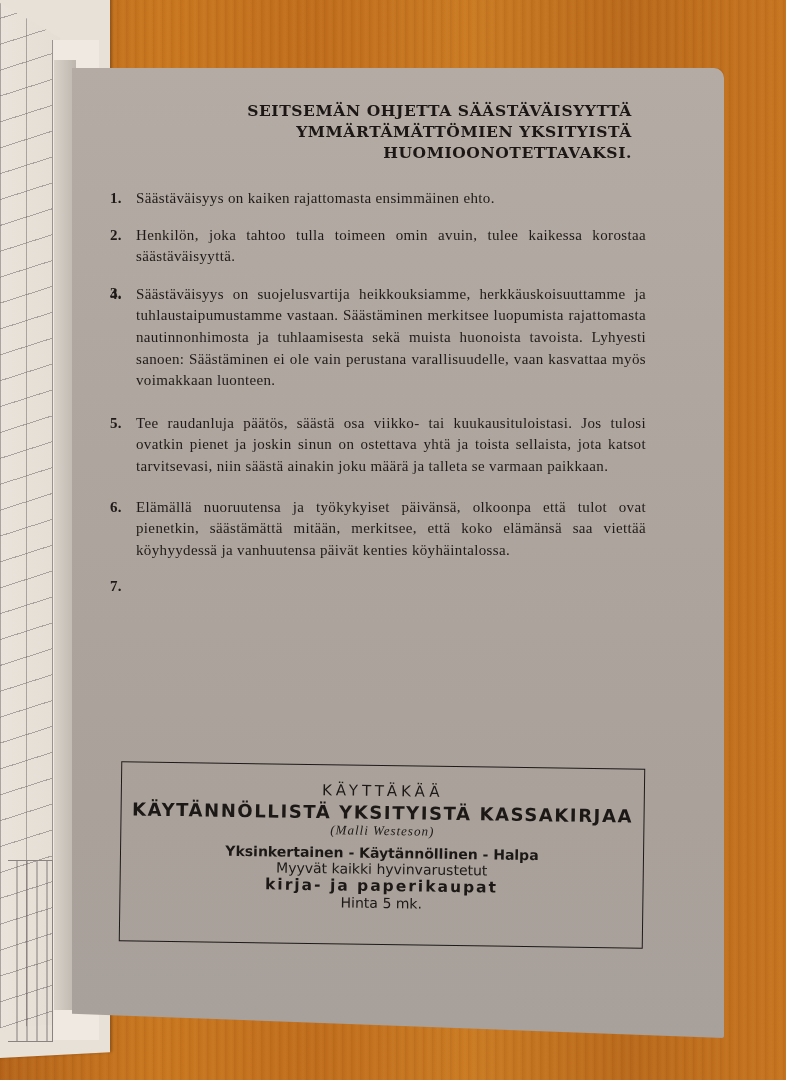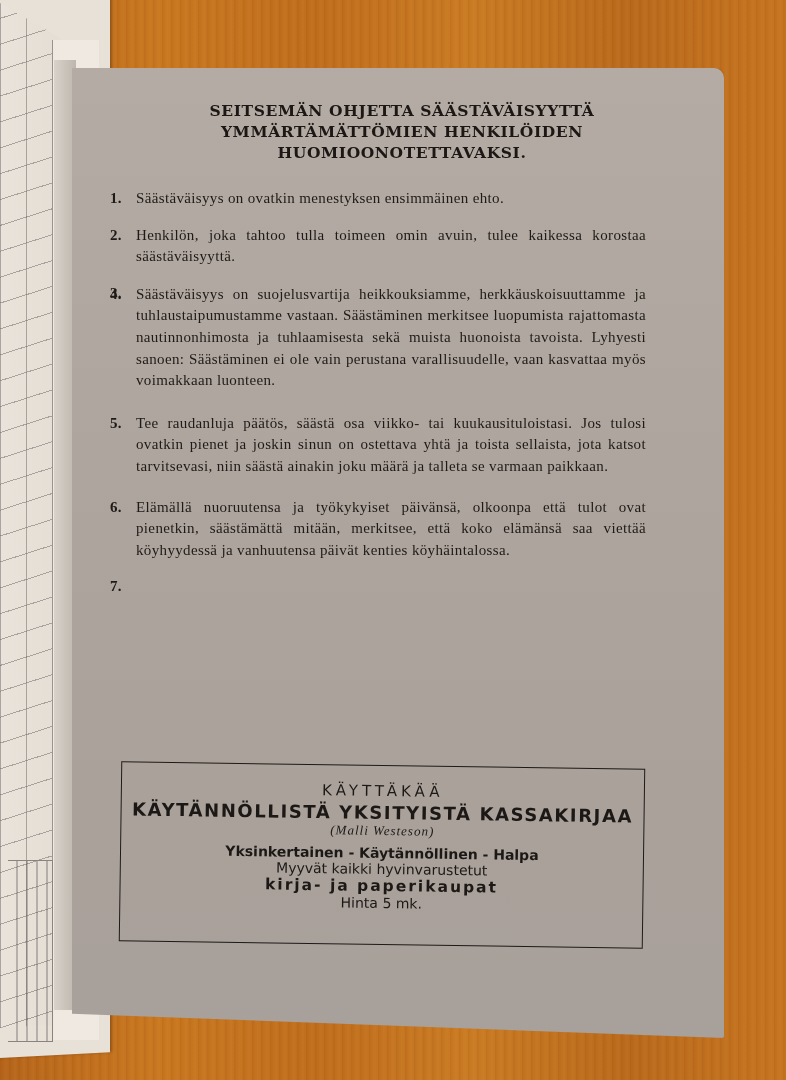--- a/index.html
+++ b/index.html
@@ -57,21 +57,21 @@
   .page-edge {
     position:absolute; left:54px; top:60px; width:22px; height:950px;
     background: linear-gradient(90deg, #d9d2c9, #bdb6ae);
   }
   .content { position:absolute; left:0; top:0; width:100%; height:100%; color:#1f1a17; }
   .title {
     position:absolute; left:100px; top:32px; width:460px; text-align:center;
     font-family: "DejaVu Serif", serif; font-weight:bold; font-size:15.5px;
     line-height:21px; letter-spacing:0.6px; color:#1c1714;
   }
-  .title div { white-space:nowrap; }
+  .title div { white-space:nowrap;text-align:right; }
   .rules { position:absolute; left:64px; top:120px; width:510px; }
   .rule { position:relative; font-size:15px; line-height:21.6px; letter-spacing:0.35px; text-align:justify; }
   .rule .num { position:absolute; left:-26px; top:0; font-weight:bold; }
   .r1 { margin-top:0; }
   .r2 { margin-top:15px; }
   .r3 { margin-top:15px; }
   .r4 { margin-top:16px; }
   .r5 { margin-top:21px; }
   .r6 { margin-top:19px; }
   .r7 { margin-top:15px; }
@@ -104,28 +104,28 @@
 <div class="left-strip"></div>
 <div class="rotated-note">Älä osta kaikkea, mitä katsot tarvitsevasi, vaan ainoastaan sitä, mitä ilman et voi olla!</div>
 <div class="left-bottom-box"></div>
 
 <div class="page-edge"></div>
 
 <div class="main-page">
   <div class="content">
     <div class="title">
       <div>SEITSEMÄN OHJETTA SÄÄSTÄVÄISYYTTÄ</div>
-      <div>YMMÄRTÄMÄTTÖMIEN HENKILÖIDEN</div>
+      <div>YMMÄRTÄMÄTTÖMIEN YKSITYISTÄ</div>
       <div>HUOMIOONOTETTAVAKSI.</div>
     </div>
 
     <div class="rules">
       <div class="rule r1">
         <span class="num">1.</span>
-        <span class="txt">Säästäväisyys on ovatkin menestyksen ensimmäinen ehto.</span>
+        <span class="txt">Säästäväisyys on kaiken rajattomasta ensimmäinen ehto.</span>
       </div>
       <div class="rule r2">
         <span class="num">2.</span>
         <span class="txt">Henkilön, joka tahtoo tulla toimeen omin avuin, tulee kaikessa korostaa säästäväisyyttä.</span>
       </div>
       <div class="rule r3">
         <span class="num">3.</span>
       </div>
       <div class="rule r4">
         <span class="num">4.</span>

